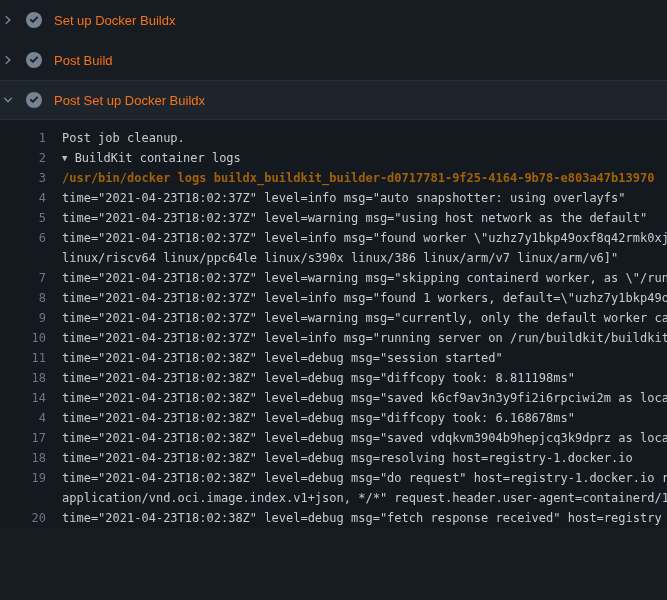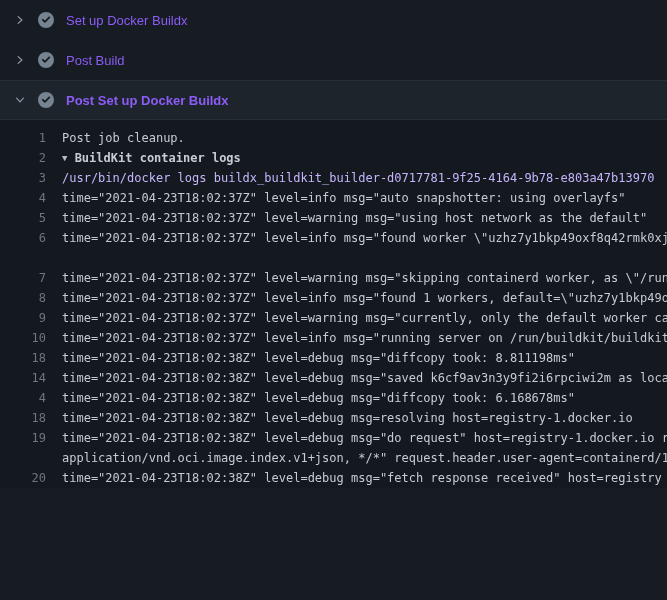--- a/index.html
+++ b/index.html
@@ -15,31 +15,29 @@
     width: 667px;
     height: 600px;
     overflow: hidden;
     background: #171c23;
   }
   
   .section-row {
     display: flex;
     align-items: center;
     height: 40px;
-    padding-left: 12px;
     box-sizing: border-box;
     cursor: pointer;
-    color: #8b5cf6;
+    color: #f97316;
     font-size: 13px;
   }
   .section-row.expanded {
     background: #1e242c;
     border-top: 1px solid rgba(205,217,229,0.06);
     border-bottom: 1px solid rgba(205,217,229,0.06);
-    font-weight: bold;
   }
   .chev {
     width: 16px;
     height: 16px;
     display: flex;
     align-items: center;
     justify-content: center;
     margin-right: 10px;
     flex: 0 0 auto;
   }
@@ -77,25 +75,25 @@
     color: #6e7681;
     cursor: pointer;
     user-select: none;
   }
   .line-text {
     padding-left: 16px;
     white-space: pre;
     overflow: hidden;
   }
   .log-row.command .line-text {
-    color: #c4b5fd;
-    font-weight: normal;
+    color: #a16207;
+    font-weight: bold;
     cursor: pointer;
   }
-  .log-row.group .line-text { cursor: pointer; font-weight: bold; }
+  .log-row.group .line-text { cursor: pointer; }
   .group-caret {
     display: inline-block;
     font-size: 9px;
     color: #b5bcc4;
     transform: translateY(-1px);
   }
 </style>
 </head>
 <body>
 
@@ -148,28 +146,30 @@
   </div>
 
   <div class="log-area">
     <div>
         <div class="log-row plain"><span class="line-num">1</span><span class="line-text">Post job cleanup.</span></div>
         <div class="log-row group"><span class="line-num">2</span><span class="line-text"><span class="group-caret">▼</span> BuildKit container logs</span></div>
         <div class="log-row command"><span class="line-num">3</span><span class="line-text">/usr/bin/docker logs buildx_buildkit_builder-d0717781-9f25-4164-9b78-e803a47b13970</span></div>
         <div class="log-row plain"><span class="line-num">4</span><span class="line-text">time="2021-04-23T18:02:37Z" level=info msg="auto snapshotter: using overlayfs"</span></div>
         <div class="log-row plain"><span class="line-num">5</span><span class="line-text">time="2021-04-23T18:02:37Z" level=warning msg="using host network as the default"</span></div>
         <div class="log-row plain"><span class="line-num">6</span><span class="line-text">time="2021-04-23T18:02:37Z" level=info msg="found worker \"uzhz7y1bkp49oxf8q42rmk0xj</span></div>
-        <div class="log-row wrap"><span class="line-num"></span></div>
+        <div class="log-row wrap"><span class="line-num"></span><span class="line-text">linux/riscv64 linux/ppc64le linux/s390x linux/386 linux/arm/v7 linux/arm/v6]"</span></div>
         <div class="log-row plain"><span class="line-num">7</span><span class="line-text">time="2021-04-23T18:02:37Z" level=warning msg="skipping containerd worker, as \"/run</span></div>
         <div class="log-row plain"><span class="line-num">8</span><span class="line-text">time="2021-04-23T18:02:37Z" level=info msg="found 1 workers, default=\"uzhz7y1bkp49o</span></div>
         <div class="log-row plain"><span class="line-num">9</span><span class="line-text">time="2021-04-23T18:02:37Z" level=warning msg="currently, only the default worker ca</span></div>
         <div class="log-row plain"><span class="line-num">10</span><span class="line-text">time="2021-04-23T18:02:37Z" level=info msg="running server on /run/buildkit/buildkit</span></div>
+        <div class="log-row plain"><span class="line-num">11</span><span class="line-text">time="2021-04-23T18:02:38Z" level=debug msg="session started"</span></div>
         <div class="log-row plain"><span class="line-num">18</span><span class="line-text">time="2021-04-23T18:02:38Z" level=debug msg="diffcopy took: 8.811198ms"</span></div>
         <div class="log-row plain"><span class="line-num">14</span><span class="line-text">time="2021-04-23T18:02:38Z" level=debug msg="saved k6cf9av3n3y9fi2i6rpciwi2m as loca</span></div>
         <div class="log-row plain"><span class="line-num">4</span><span class="line-text">time="2021-04-23T18:02:38Z" level=debug msg="diffcopy took: 6.168678ms"</span></div>
+        <div class="log-row plain"><span class="line-num">17</span><span class="line-text">time="2021-04-23T18:02:38Z" level=debug msg="saved vdqkvm3904b9hepjcq3k9dprz as loca</span></div>
         <div class="log-row plain"><span class="line-num">18</span><span class="line-text">time="2021-04-23T18:02:38Z" level=debug msg=resolving host=registry-1.docker.io</span></div>
         <div class="log-row plain"><span class="line-num">19</span><span class="line-text">time="2021-04-23T18:02:38Z" level=debug msg="do request" host=registry-1.docker.io r</span></div>
         <div class="log-row wrap"><span class="line-num"></span><span class="line-text">application/vnd.oci.image.index.v1+json, */*" request.header.user-agent=containerd/1.4</span></div>
         <div class="log-row plain"><span class="line-num">20</span><span class="line-text">time="2021-04-23T18:02:38Z" level=debug msg="fetch response received" host=registry</span></div>
       </div>
   </div>
 
 </div>
 
 </body></html>

